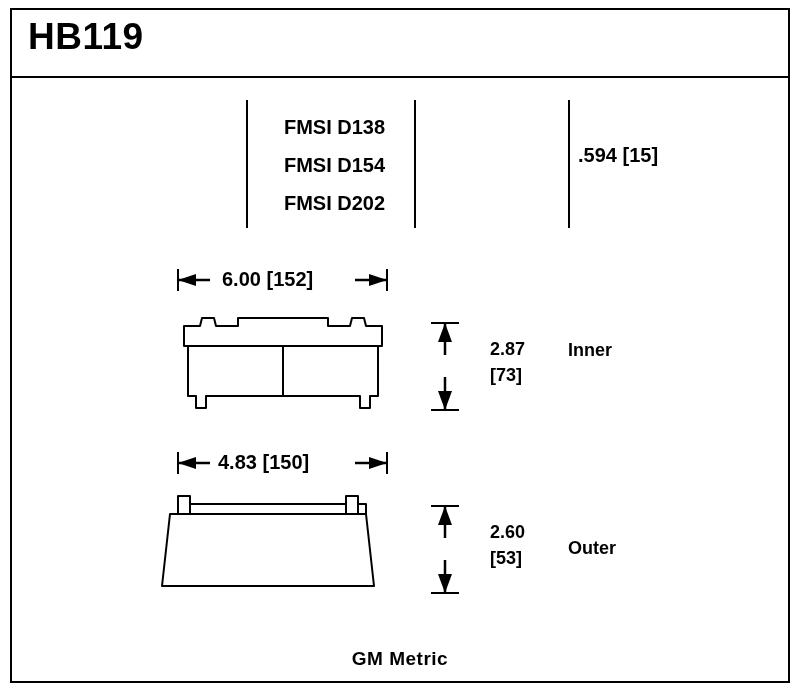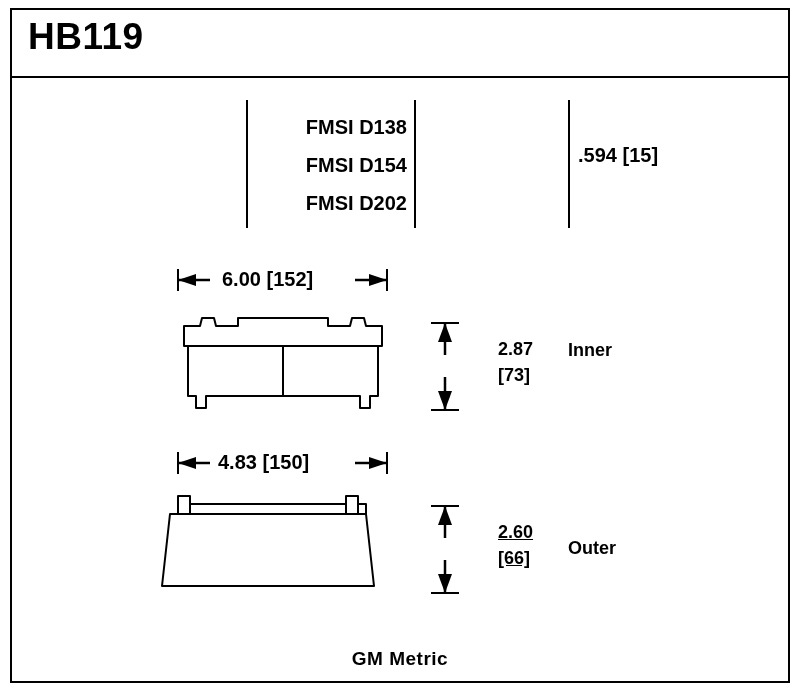--- a/index.html
+++ b/index.html
@@ -59,21 +59,21 @@
     text-align: left;
   }
   .fmsi-col {
     position: absolute;
     left: 262px;
     top: 108px;
     width: 145px;
     font-size: 20px;
     font-weight: bold;
     line-height: 38px;
-    text-align: right;
+    text-align: center;
   }
   .thick-col {
     position: absolute;
     left: 578px;
     top: 108px;
     font-size: 20px;
     font-weight: bold;
     line-height: 38px;
     white-space: nowrap;
     margin-top: 28px;
@@ -84,21 +84,20 @@
     font-size: 20px;
     font-weight: bold;
     white-space: nowrap;
   }
   .dim-2line {
     position: absolute;
     font-size: 18px;
     font-weight: bold;
     line-height: 26px;
     text-align: left;
-    margin-left: 8px;
   }
   .pad-label {
     position: absolute;
     font-size: 18px;
     font-weight: bold;
   }
   .footer {
     position: absolute;
     width: 100%;
     text-align: center;
@@ -189,21 +188,21 @@
   </svg>
 
   <svg class="shape-svg" style="left:425px; top:498px;" width="40" height="105">
     <line x1="20" y1="8" x2="20" y2="40" stroke="#000" stroke-width="2.5"></line>
     <line x1="20" y1="62" x2="20" y2="95" stroke="#000" stroke-width="2.5"></line>
     <polygon points="20,8 13,27 27,27" fill="#000"></polygon>
     <polygon points="20,95 13,76 27,76" fill="#000"></polygon>
     <line x1="6" y1="8" x2="34" y2="8" stroke="#000" stroke-width="2"></line>
     <line x1="6" y1="95" x2="34" y2="95" stroke="#000" stroke-width="2"></line>
   </svg>
-  <div class="dim-2line" style="left:490px; top:519px;text-decoration:underline;">
+  <div class="dim-2line" style="left:490px; top:519px;">
     <div>2.60</div>
-    <div>[66]</div>
+    <div>[53]</div>
   </div>
   <div class="pad-label" style="left:568px; top:538px;">Outer</div>
 
   <div class="footer">GM Metric</div>
 
 </div>
 
 </body></html>

